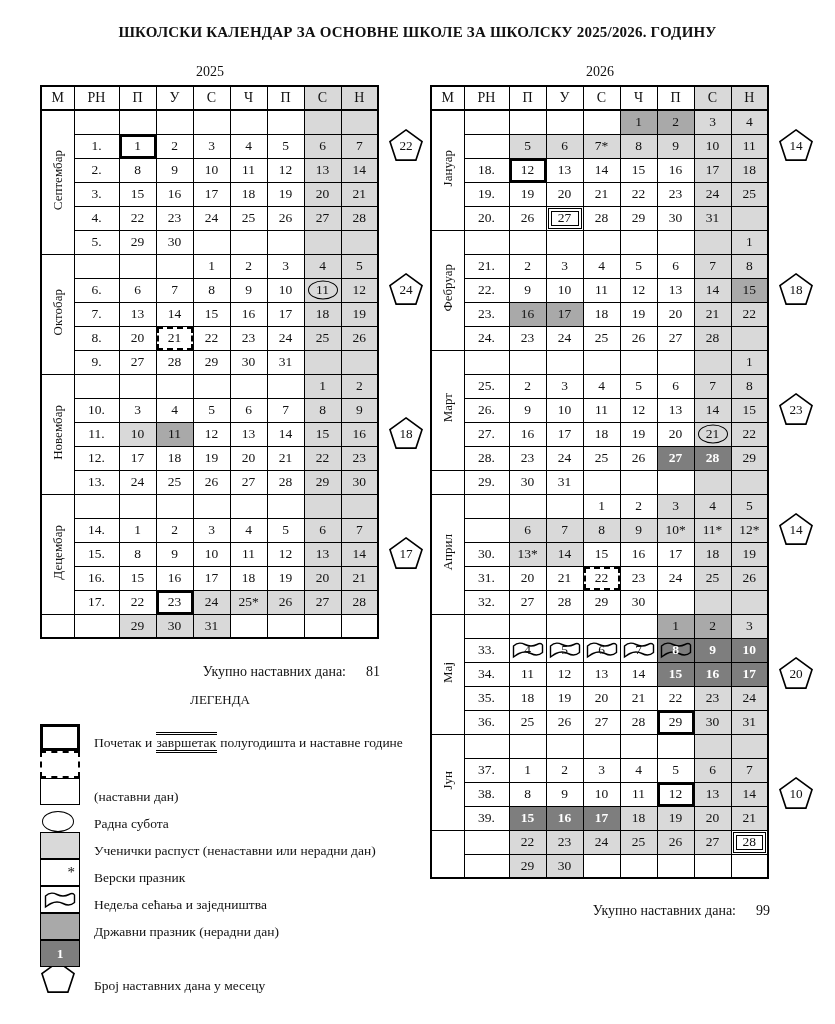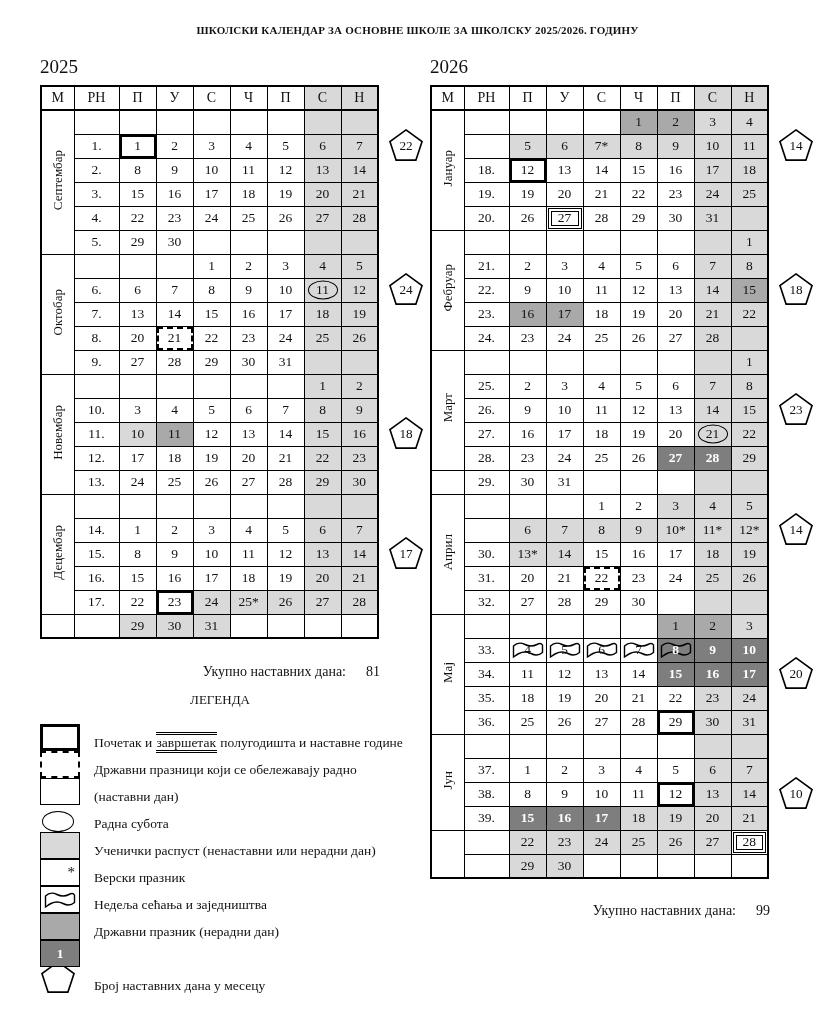--- a/index.html
+++ b/index.html
@@ -6,23 +6,23 @@
   html, body { background: #fff; }
   body {
     width: 835px; height: 1024px;
     font-family: "Liberation Serif", "DejaVu Serif", serif;
     color: #111;
   }
   .page { position: relative; width: 835px; height: 1024px; overflow: hidden; background: #fff; }
 
   .title {
     position: absolute; top: 24px; left: 0; width: 100%;
-    text-align: center; font-weight: bold; font-size: 11px; letter-spacing: .2px;
+    text-align: center; font-weight: bold; font-size: 15px; letter-spacing: .2px;
   }
-  .year-label { position: absolute; top: 56px; width: 340px; text-align: left; font-size: 19px; }
+  .year-label { position: absolute; top: 64px; width: 340px; text-align: center; font-size: 14px; }
   .yl-left  { left: 40px; }
   .yl-right { left: 430px; }
 
   .cal-wrap { position: absolute; top: 85px; }
   .pos-left  { left: 40px; }
   .pos-right { left: 430px; }
 
   table.cal { border-collapse: collapse; table-layout: fixed; border: 2px solid #000; }
   table.cal th, table.cal td {
     border: 1px solid #000; height: 24px; padding: 0;
@@ -762,21 +762,20 @@
 
   <div class="legend">
     <div class="legend-title">ЛЕГЕНДА</div>
     <div id="legend-items">
         <div class="legend-row">
           <div class="sw sw-bb"></div>
           <div class="legend-text"><span>Почетак и </span><span class="dblmark">завршетак</span><span> полугодишта и наставне године</span></div>
         </div>
         <div class="legend-row">
           <div class="sw sw-db"></div>
-          <div class="legend-text">Државни празници који се обележавају радно</div>
         </div>
         <div class="legend-row">
           <div class="sw"></div>
           <div class="legend-text">(наставни дан)</div>
         </div>
         <div class="legend-row">
           <div class="shape-cell">
             <div class="ellipse"></div>
           </div>
           <div class="legend-text">Радна субота</div>

